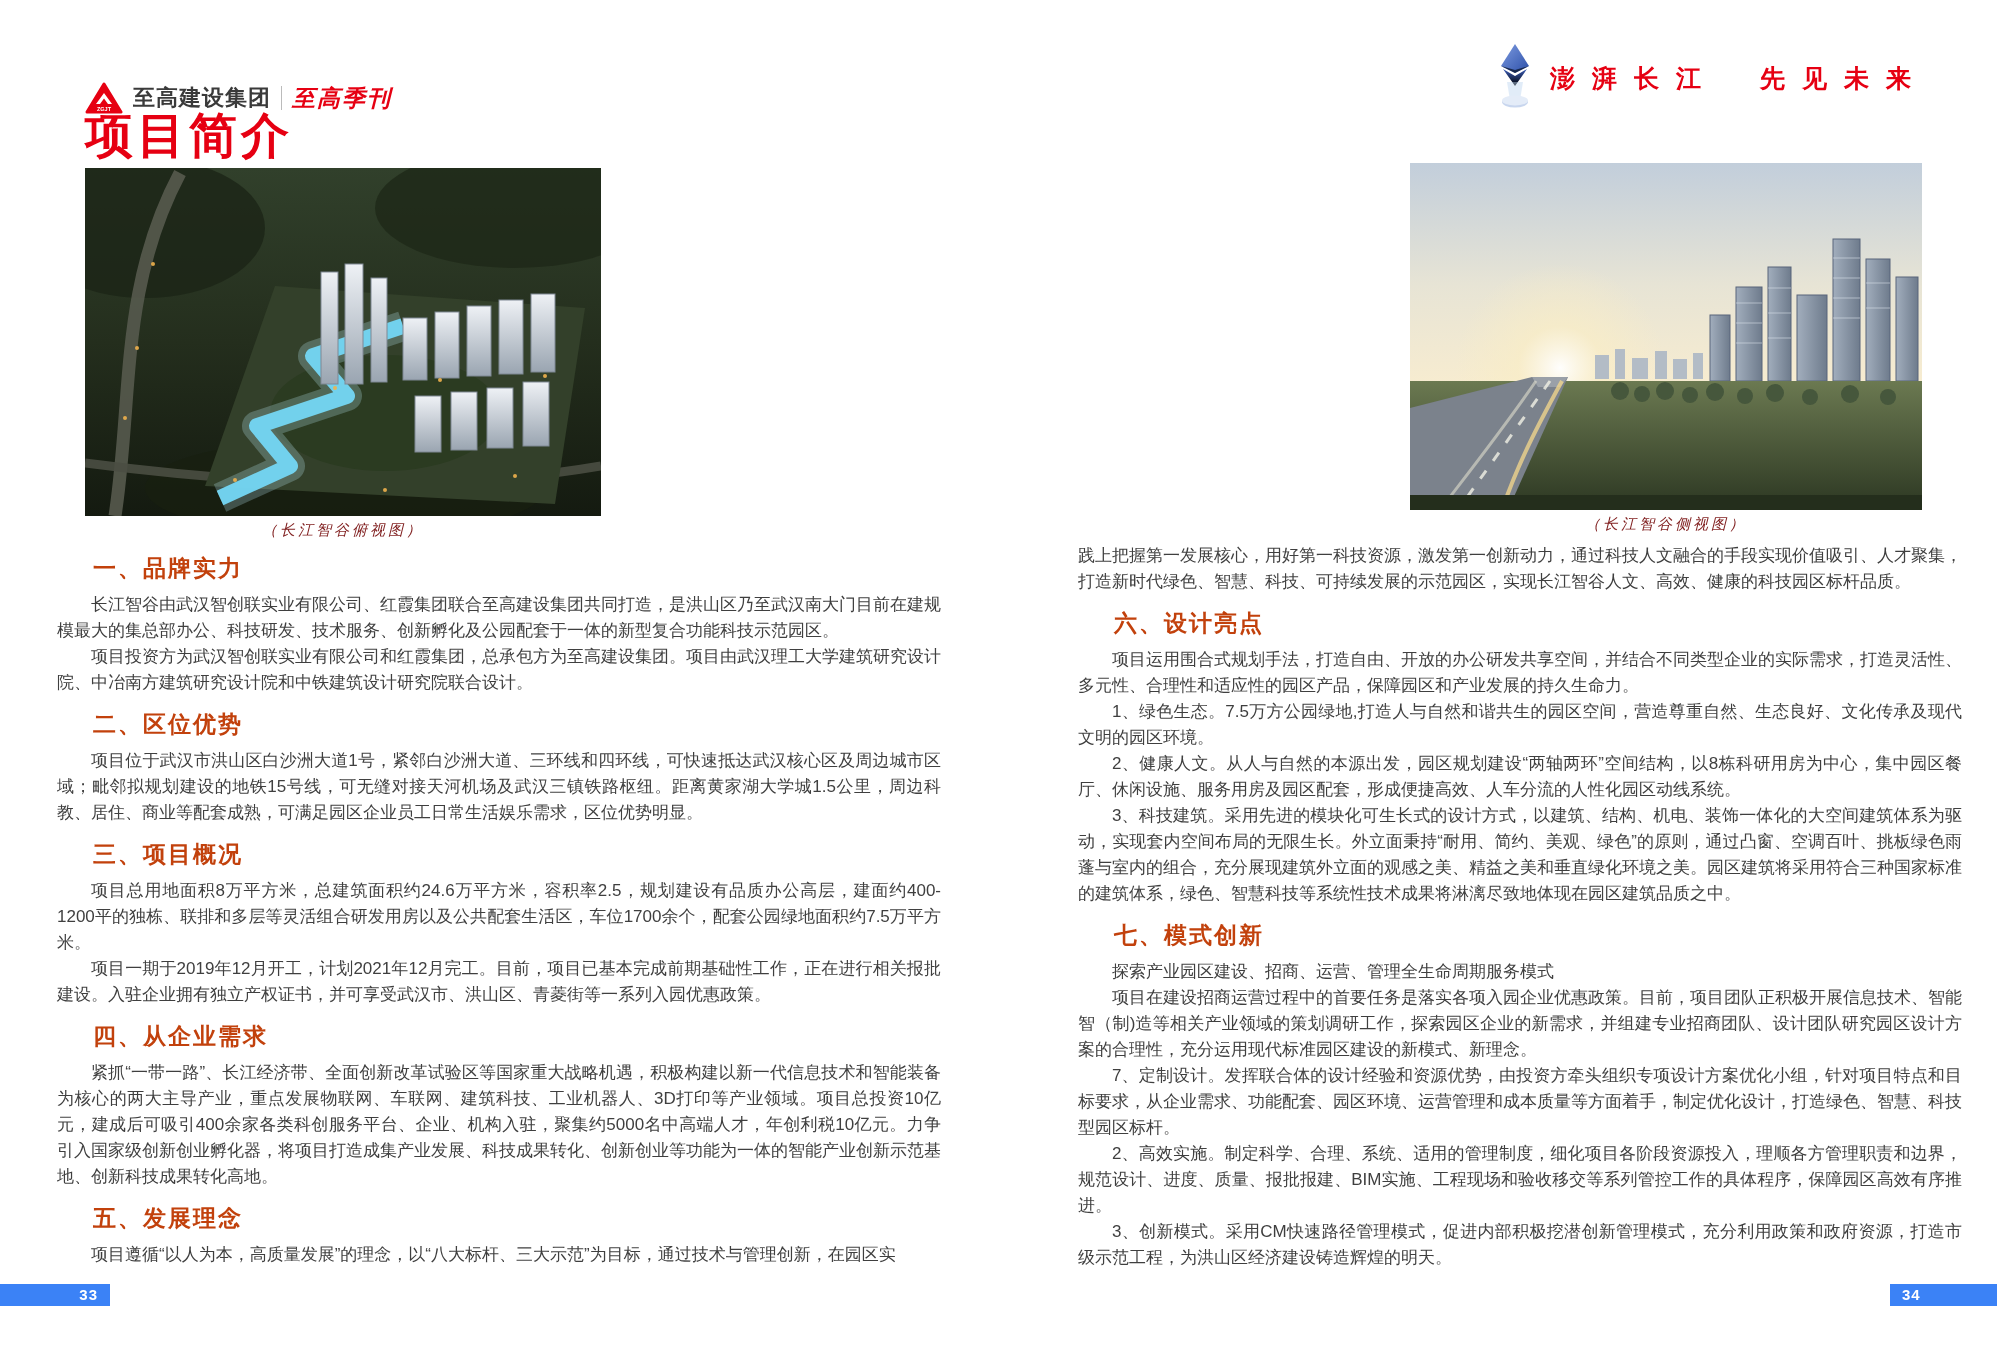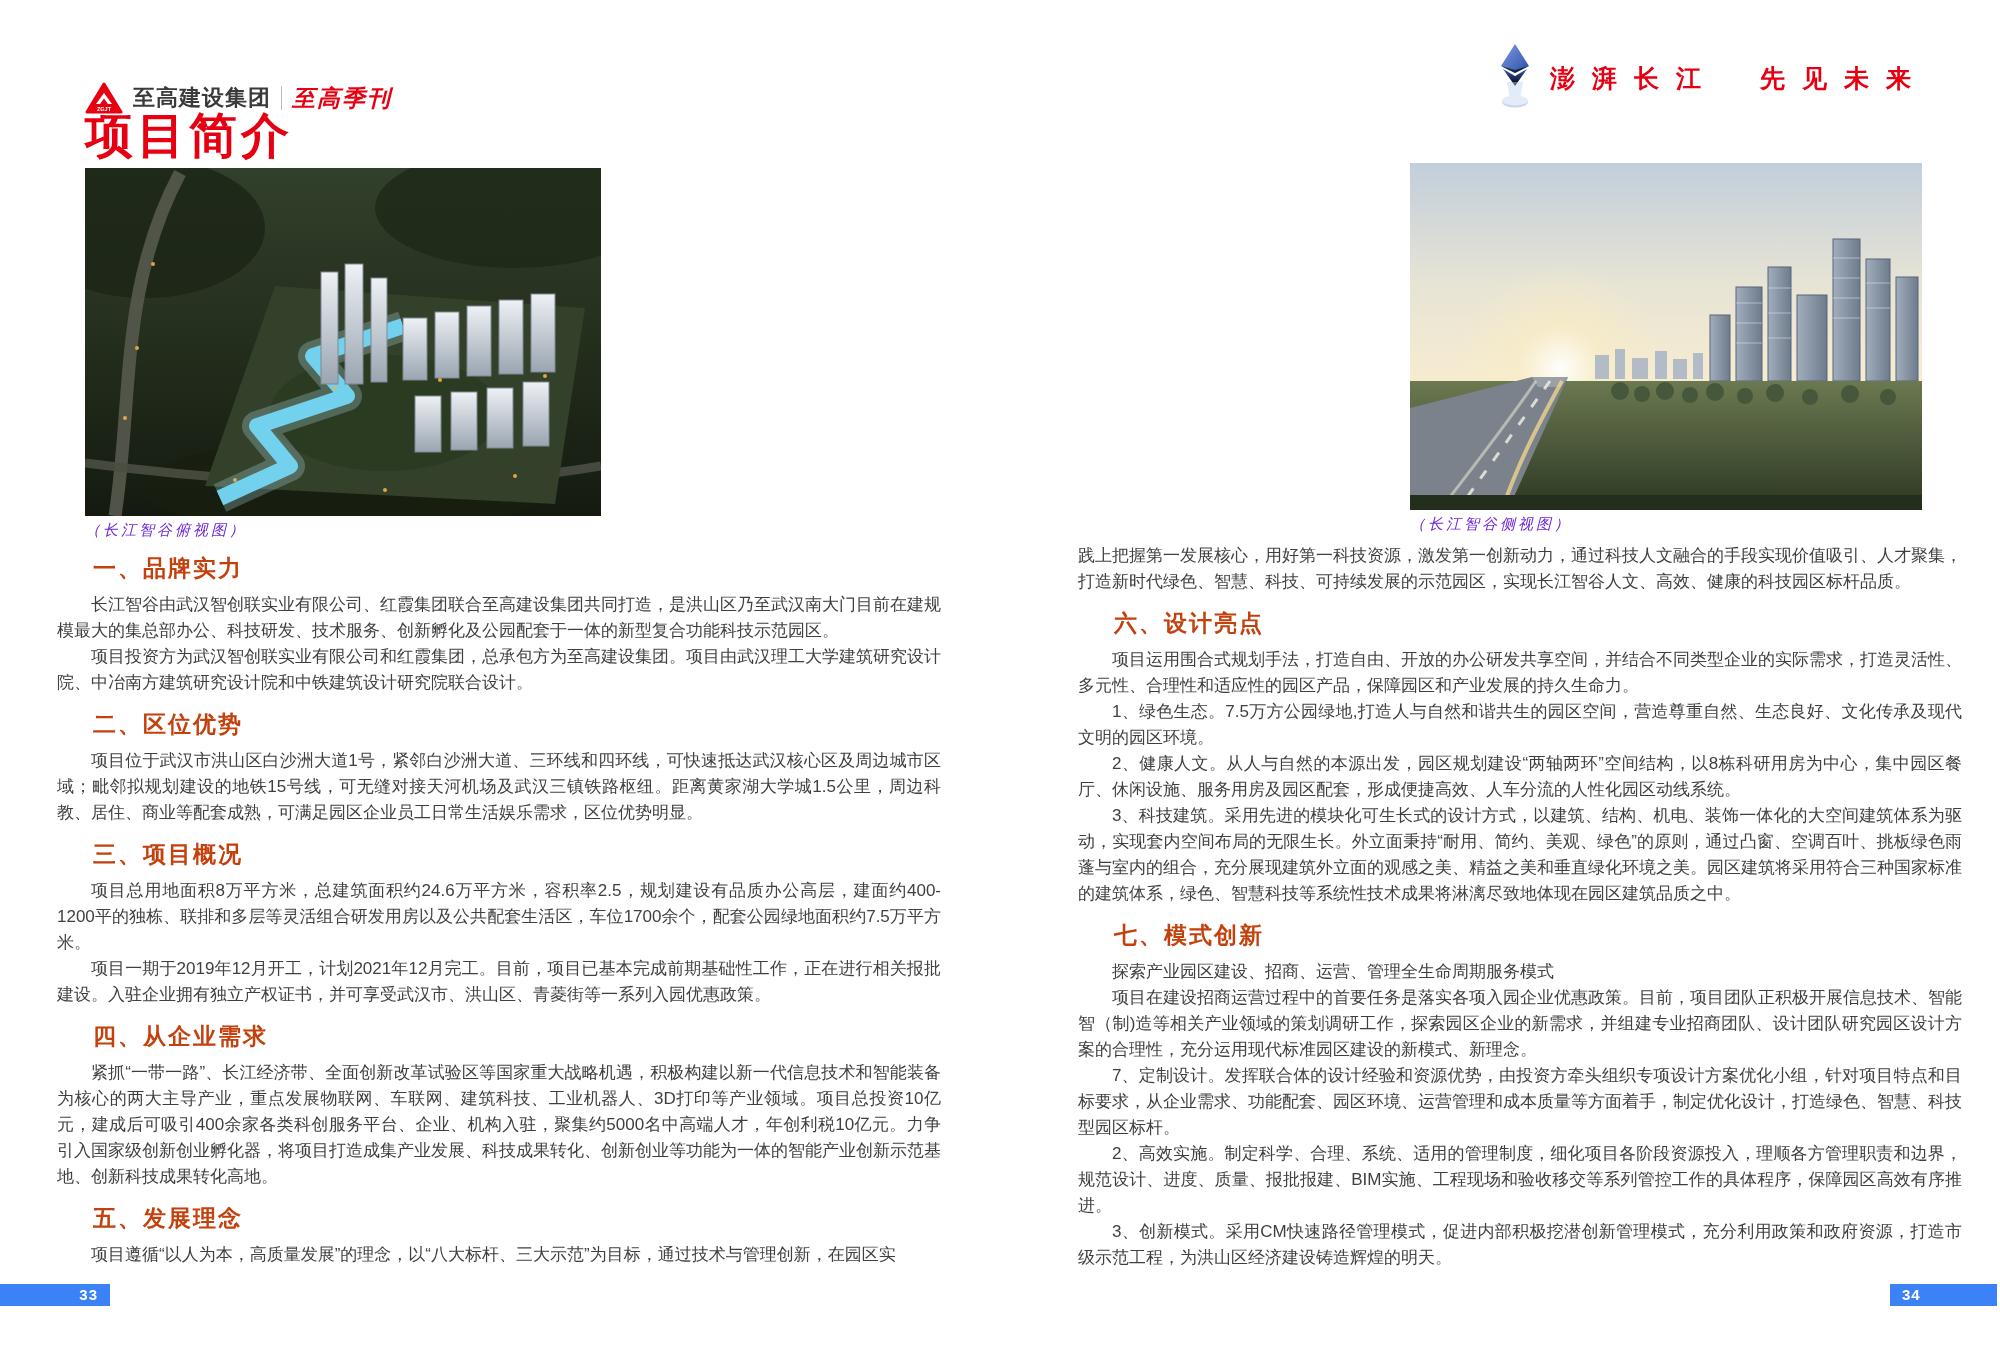--- a/index.html
+++ b/index.html
@@ -19,21 +19,21 @@
   
   .col { position:absolute; width:884px; }
   .col-left  { left:57px;  top:108px; }
   .col-right { left:1078px; top:543px; }
 
   .page-title { font-size:48px; font-weight:bold; color:#e60012; letter-spacing:4px; margin-left:28px; line-height:56px; }
 
   figure.photo-fig { width:516px; margin-left:28px; margin-top:4px; }
   .photo-frame { width:516px; height:348px; overflow:hidden; background:#1c2418; }
   .photo-frame svg { display:block; }
-  figcaption { text-align:left; font-size:15px; color:#6d28d9; letter-spacing:3px;
+  figcaption { text-align:center; font-size:15px; color:#7f1d1d; letter-spacing:3px;
                font-family:Liberation Serif, serif; font-style:italic; margin-top:5px; }
 
   .photo-fig-right { position:absolute; left:1410px; top:163px; width:512px; }
   .photo-frame-right { width:512px; height:347px; overflow:hidden; background:#dfe3e6; }
 
   .sections { margin-top:12px; }
   h2.sec { font-size:23px; font-weight:bold; color:#c2410c; margin:13px 0 8px 36px; letter-spacing:2px; }
   p.body { font-size:17px; line-height:26px; text-align:justify; color:#3f3f3f; }
   p.indent { text-indent:2em; }
 

